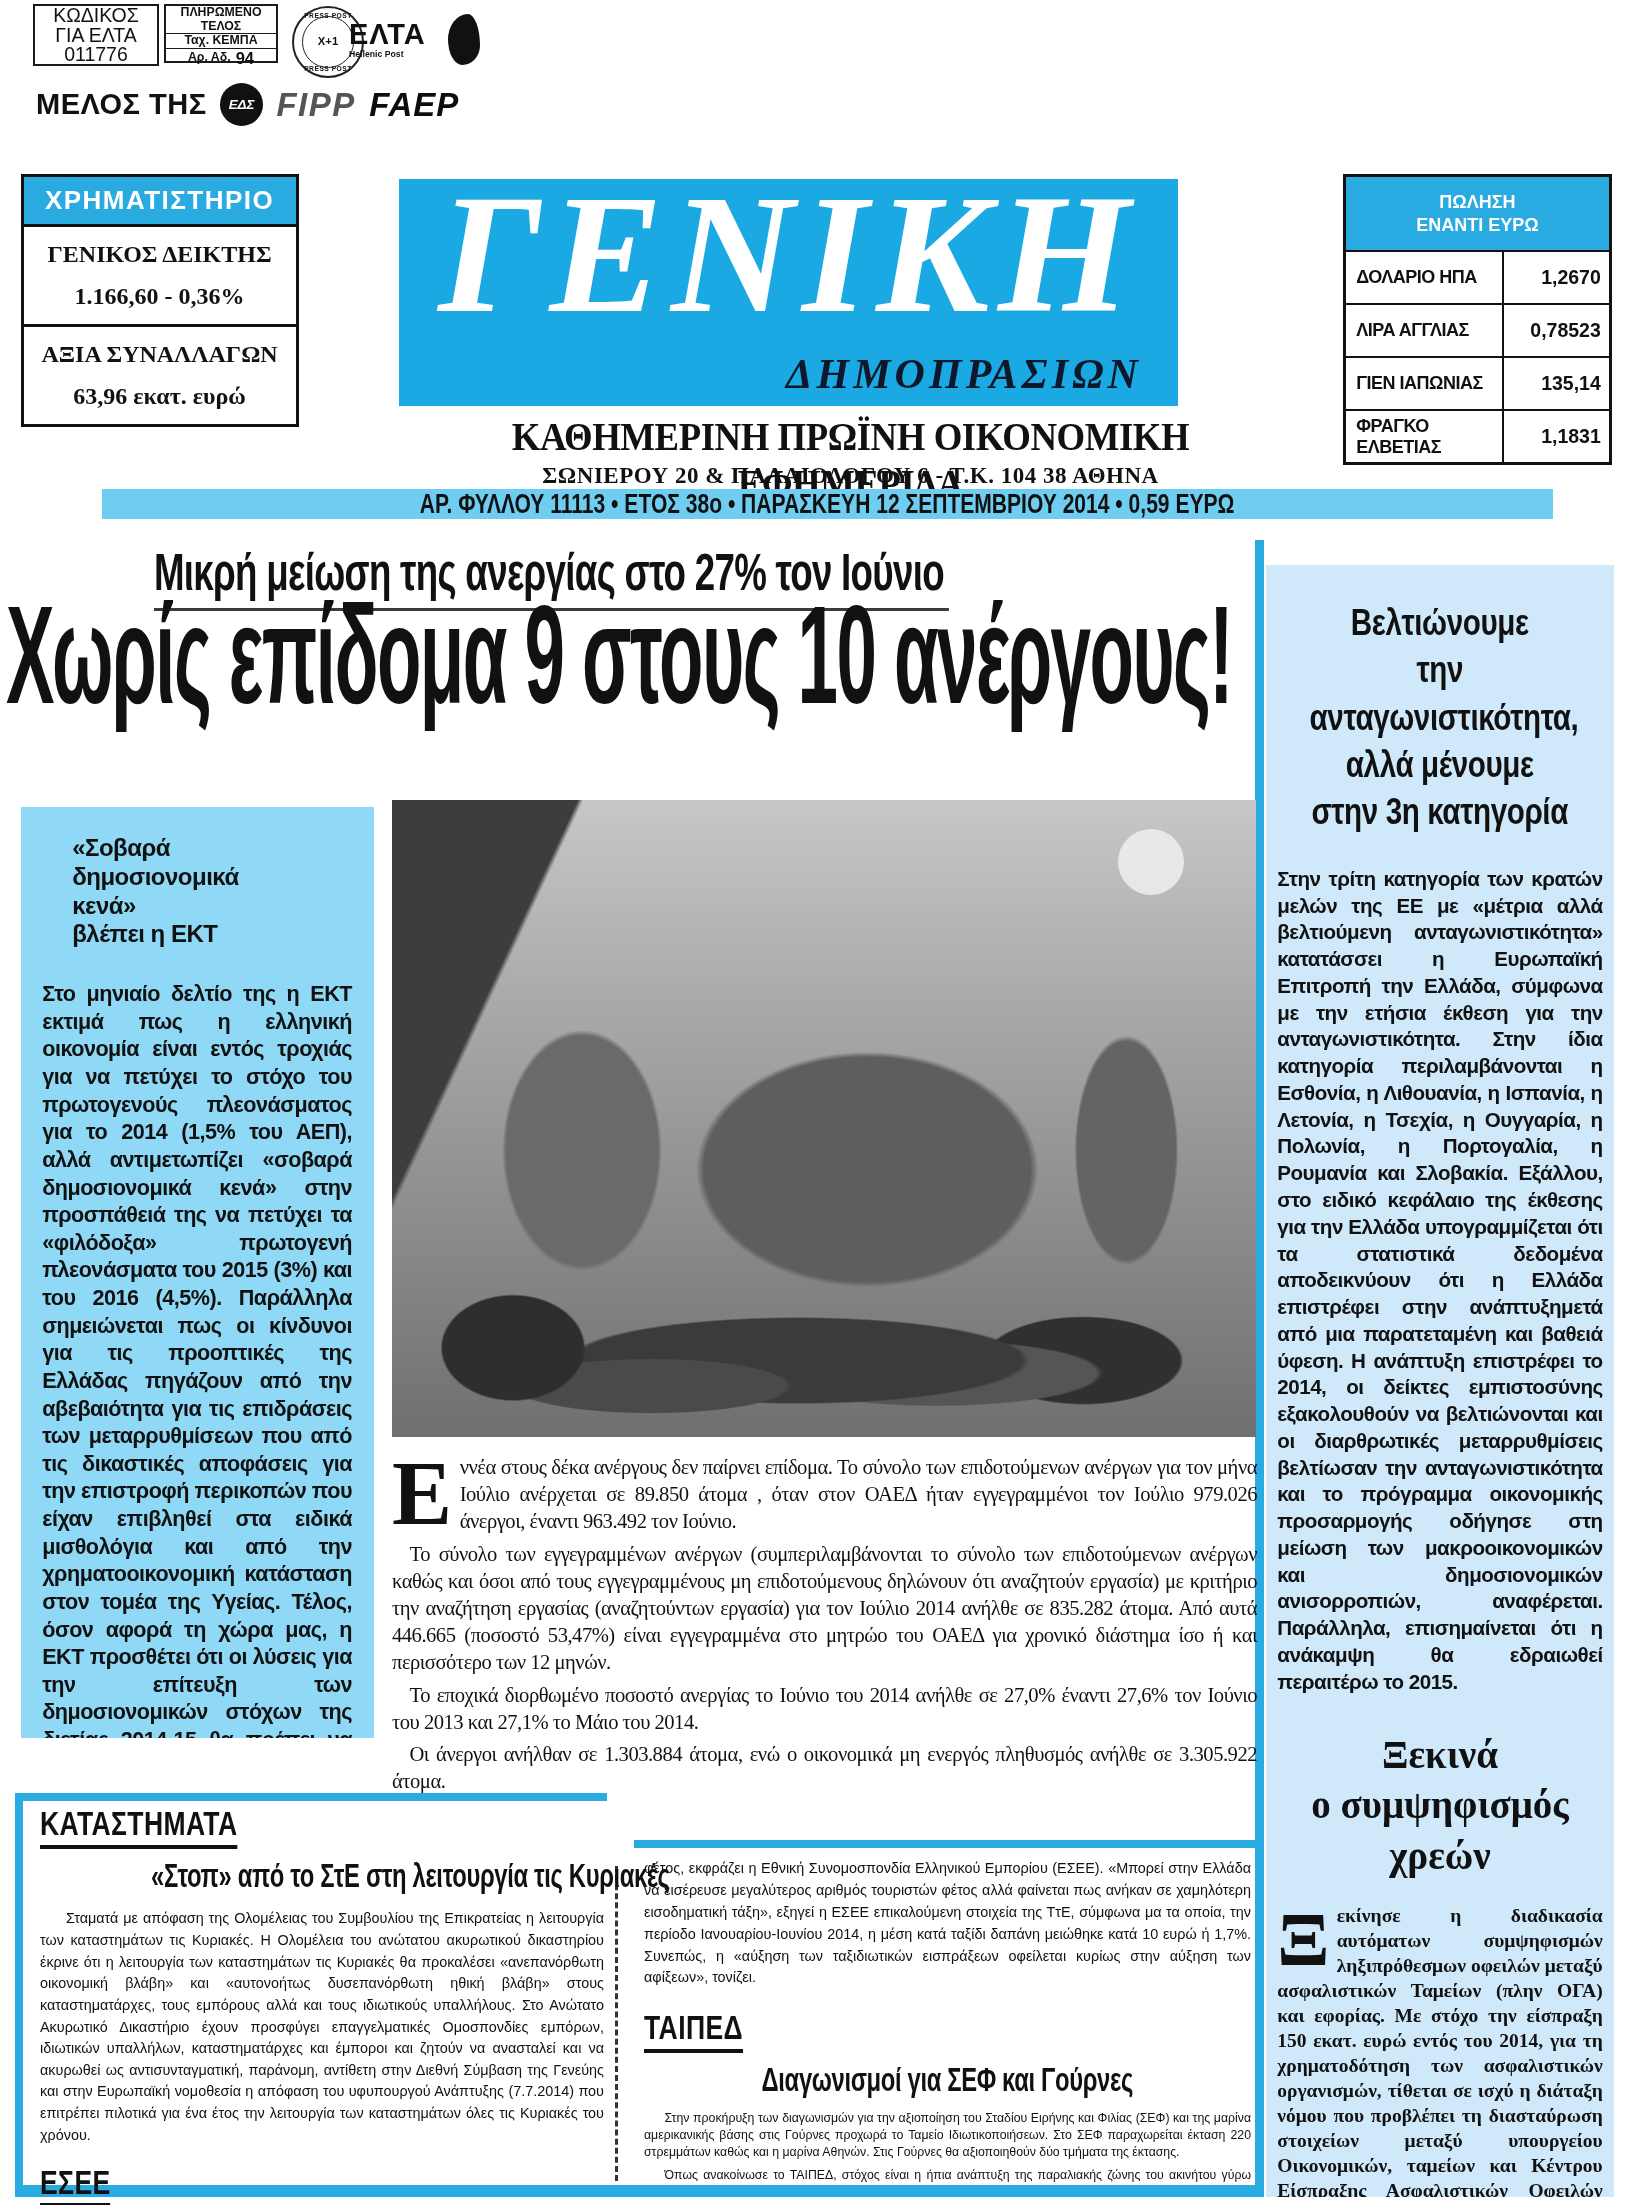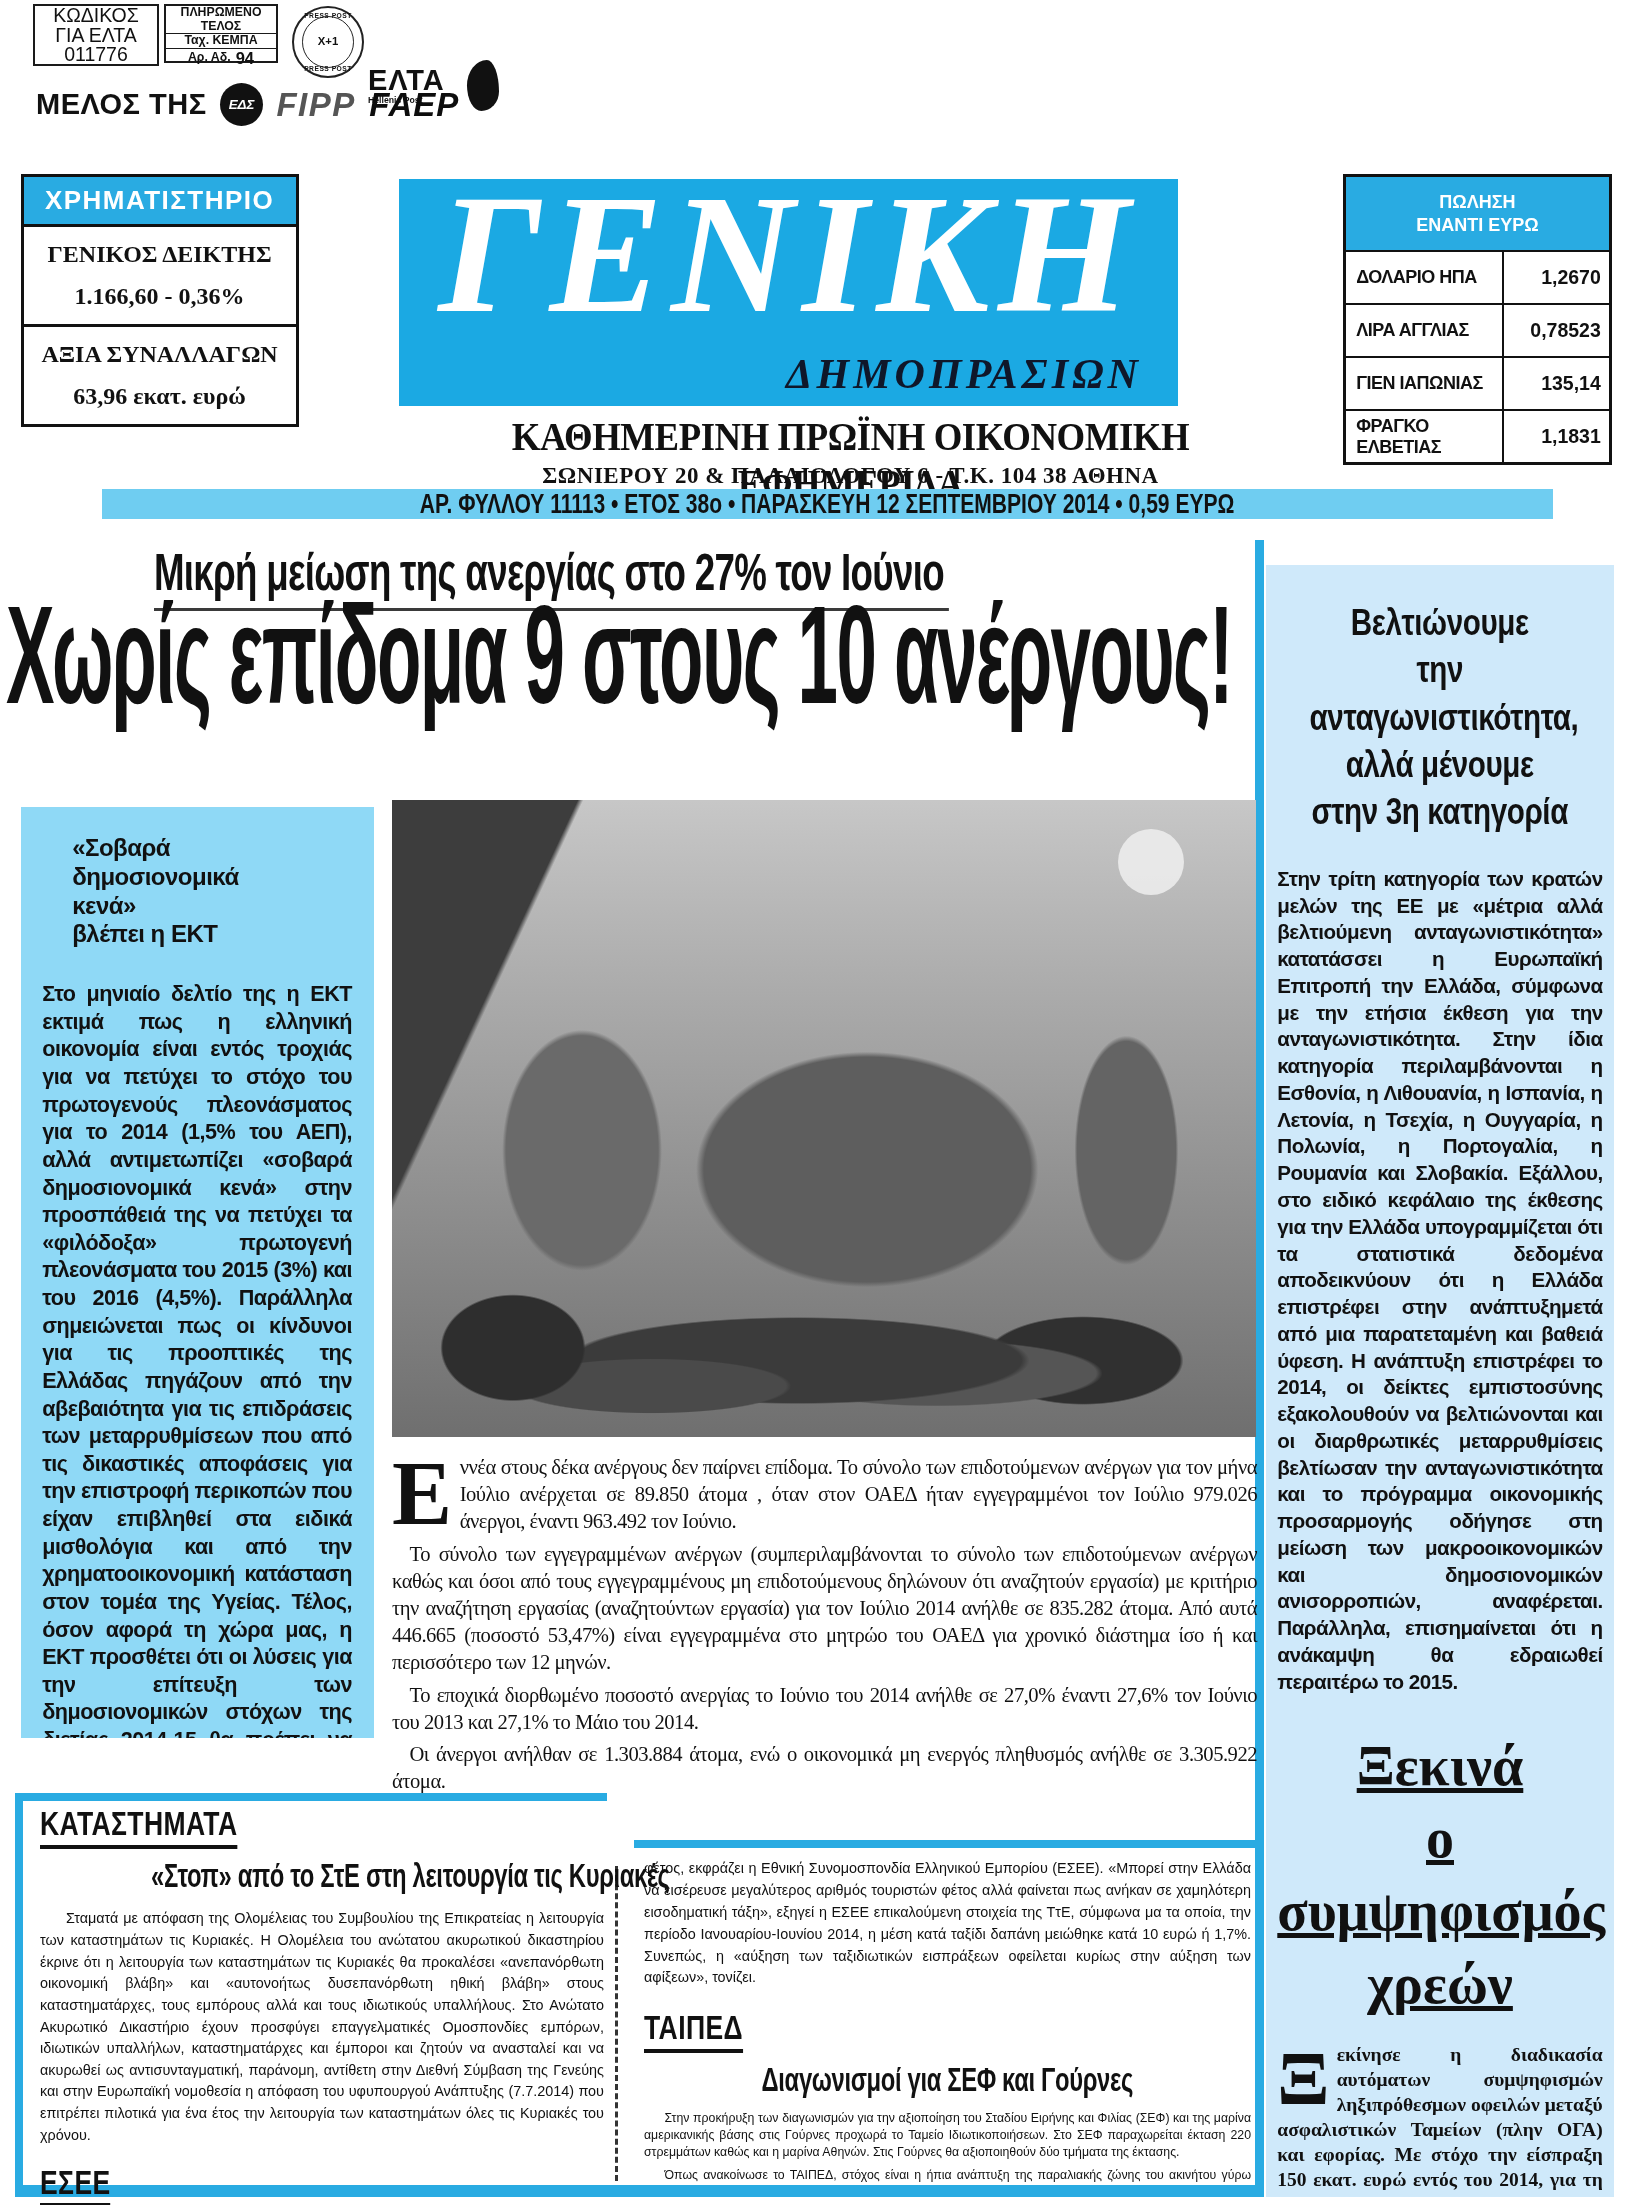--- a/index.html
+++ b/index.html
@@ -16,21 +16,21 @@
     display:flex;flex-direction:column;box-sizing:border-box;}
   .fee-row{flex:1;display:flex;align-items:center;justify-content:center;font-weight:bold;
     border-bottom:1.5px solid #1a1a1a;font-size:12.3px;text-align:center;line-height:1.1;}
   .fee-row:last-child{border-bottom:none;}
   .fee-val{font-size:16.5px;margin-left:5.1px;}
   .stamp{left:292px;top:6.2px;width:68px;height:68px;border:2.1px solid #222;border-radius:50%;}
   .stamp-inner{position:absolute;left:8.2px;top:8.2px;right:8.2px;bottom:8.2px;border:1.5px solid #222;border-radius:50%;}
   .stamp-top{position:absolute;top:4.1px;left:0;width:100%;text-align:center;font-size:6.7px;font-weight:bold;letter-spacing:0.5px;}
   .stamp-mid{position:absolute;top:27px;left:0;width:100%;text-align:center;font-size:11.3px;font-weight:bold;}
   .stamp-bot{position:absolute;bottom:4.1px;left:0;width:100%;text-align:center;font-size:6.7px;font-weight:bold;letter-spacing:0.5px;}
-  .elta{left:368px;top:14.4px;display:flex;align-items:center;gap:22px;margin-top:46px;}
+  .elta{left:349px;top:14.4px;display:flex;align-items:center;gap:22px;}
   .elta-name{font-size:29px;font-weight:bold;letter-spacing:1px;line-height:1;}
   .elta-sub{font-size:8.7px;font-weight:bold;}
   .hermes-head{width:32px;height:51px;background:#111;
     border-radius:62% 38% 55% 45% / 50% 62% 38% 50%;}
   .membership{left:36px;top:85px;display:flex;align-items:center;gap:13.4px;height:39px;}
   .membership-label{font-size:29px;font-weight:bold;letter-spacing:0.5px;}
   .eds-circle{width:43px;height:43px;border-radius:50%;background:#111;color:#fff;display:flex;
     align-items:center;justify-content:center;font-size:13.4px;font-weight:bold;font-style:italic;}
   .fipp{font-size:33px;font-weight:bold;font-style:italic;color:#555;letter-spacing:1.5px;}
   .faep{font-size:33px;font-weight:bold;font-style:italic;color:#0d0d0d;letter-spacing:1px;}
@@ -83,21 +83,21 @@
     font-size:140px;font-weight:bold;letter-spacing:-3.1px;white-space:nowrap;line-height:1;}
 
   
   .right-divider{left:1255px;top:540px;width:8.7px;height:1657px;background:#29ABE2;}
   .right-panel{left:1266px;top:565px;width:348px;height:1632px;background:#CFE9FA;box-sizing:border-box;
     padding:0 11.3px;overflow:hidden;}
   .rp-title1{margin-top:34px;text-align:center;font-weight:bold;font-size:37px;line-height:1.28;
     letter-spacing:-0.5px;transform:scaleX(.8);transform-origin:center top;}
   .rp-body1{margin-top:30px;font-size:20.6px;font-weight:bold;text-align:justify;line-height:1.3;letter-spacing:-0.5px;}
   .rp-title2{margin-top:34px;text-align:center;font-family:"Liberation Serif",serif;font-weight:bold;
-    font-size:56px;line-height:1.3;text-decoration:underline;}
+    font-size:39px;line-height:1.3;}
   .rp-body2{margin-top:22.6px;font-family:"Liberation Serif",serif;font-size:19.5px;font-weight:bold;
     text-align:justify;line-height:1.28;}
   .rp-drop{float:left;font-size:77px;line-height:.8;font-weight:bold;font-family:"Liberation Serif",serif;
     margin:5.1px 7.2px 0 0;}
 
   
   .ecb-box{left:20.6px;top:807px;width:353px;height:931px;background:#8FD9F6;box-sizing:border-box;
     padding:27px 21.6px;overflow:hidden;}
   .ecb-title{font-size:24px;font-weight:bold;line-height:1.2;letter-spacing:-0.5px;padding-left:30px;}
   .ecb-body{margin-top:31px;font-size:21.6px;font-weight:bold;text-align:justify;line-height:1.28;letter-spacing:-0.5px;}

